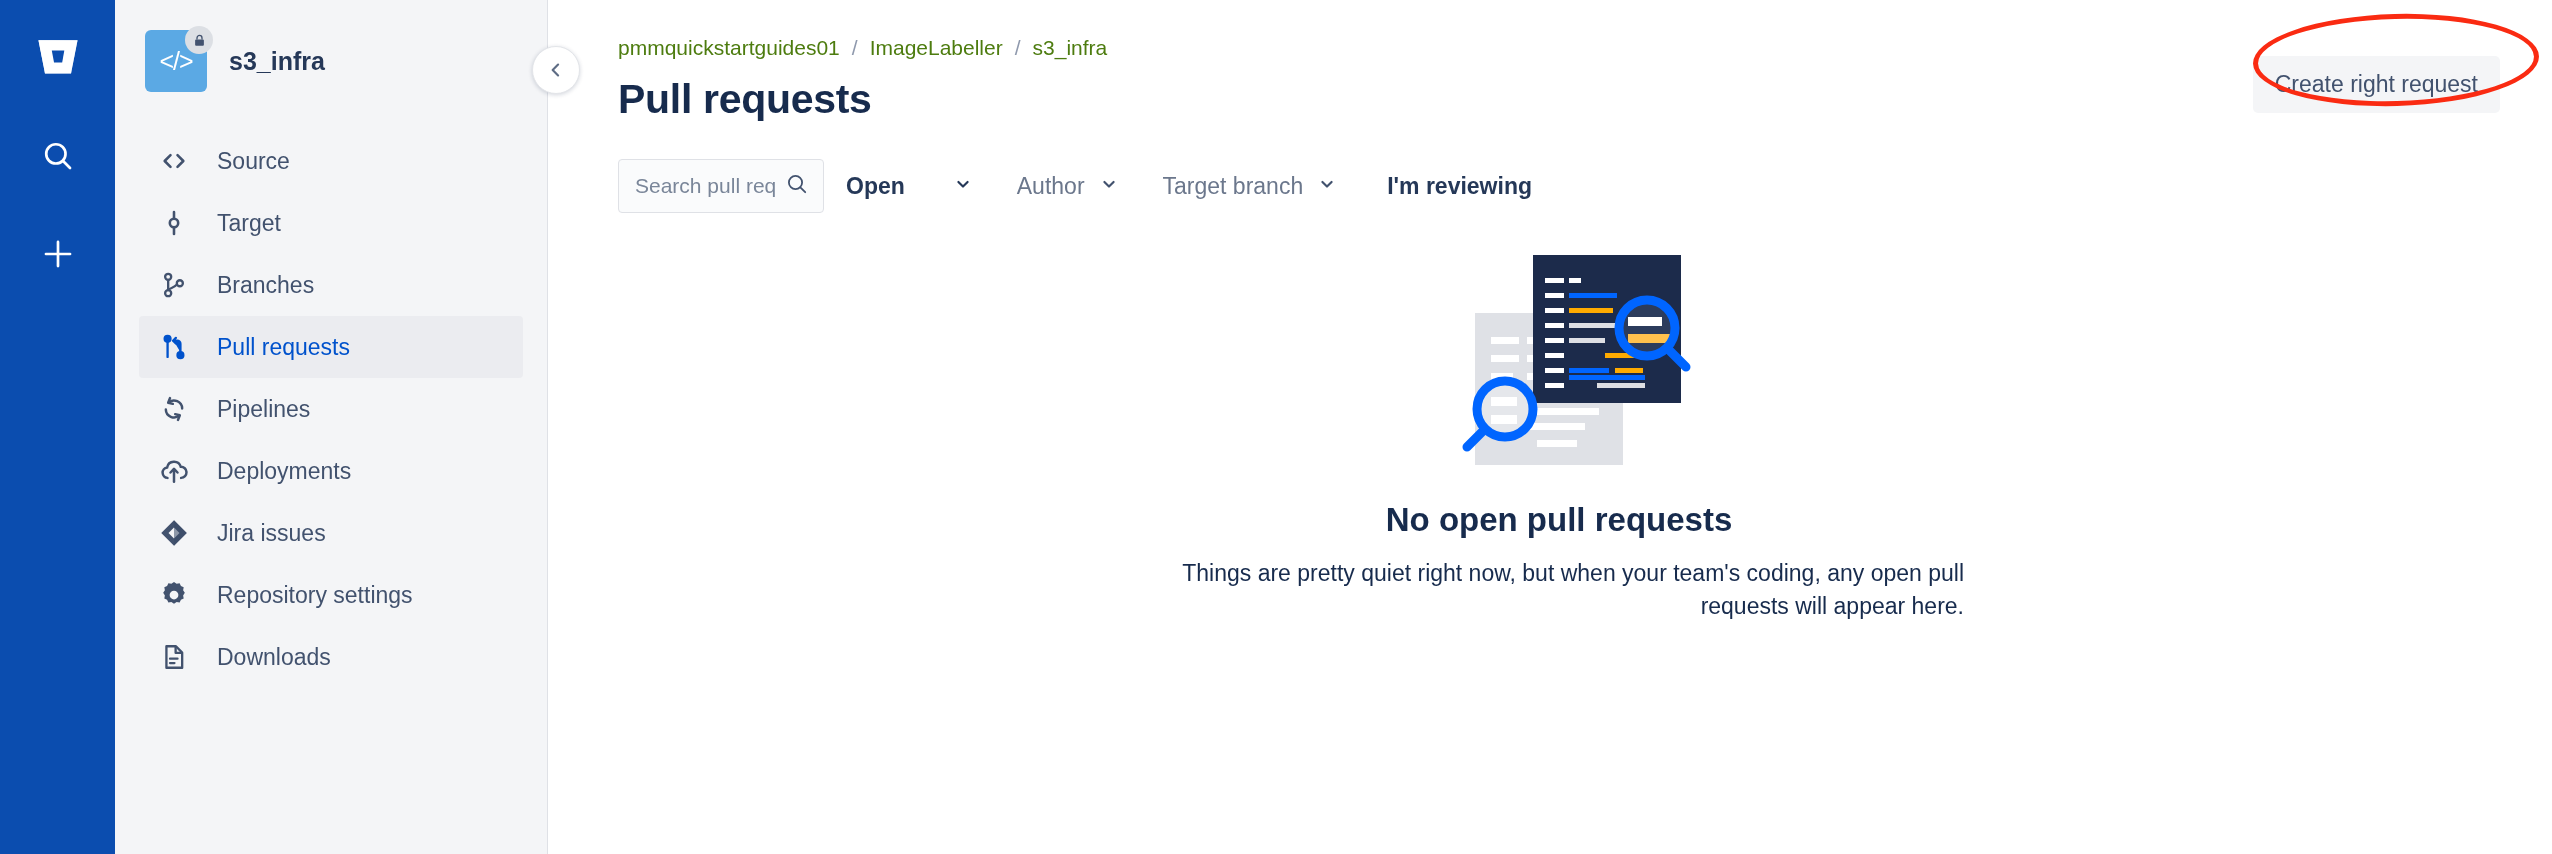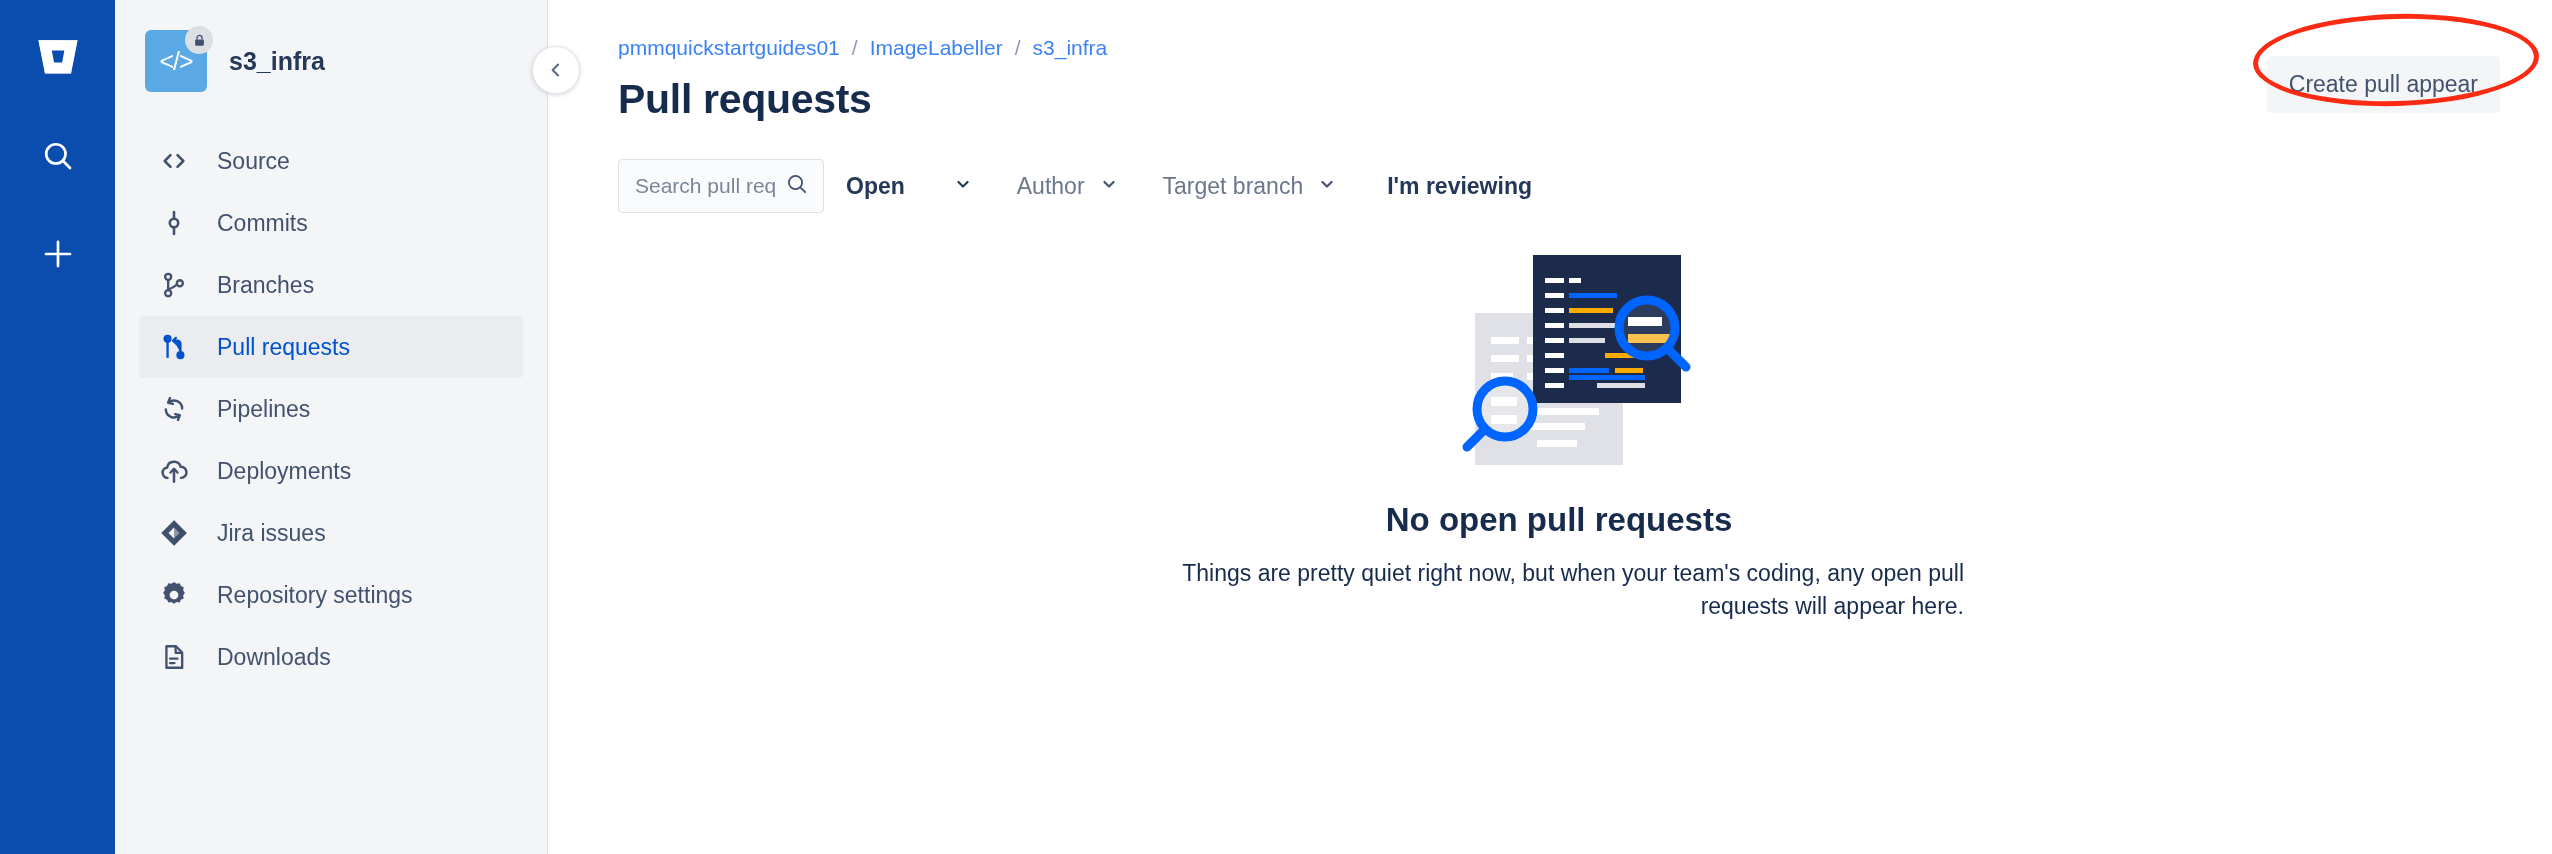--- a/index.html
+++ b/index.html
@@ -104,21 +104,21 @@
     background: #ffffff;
     padding: 34px 52px 0 70px;
     position: relative;
     min-width: 0;
   }
   .crumbs {
     display: flex; align-items: center; gap: 12px;
     font-size: 21px; color: #6B778C;
     height: 28px;
   }
-  .crumbs a { color: #3b82f6; text-decoration: none; cursor: pointer; }
+  .crumbs a { color: #4d7c0f; text-decoration: none; cursor: pointer; }
   .crumbs .sep { color: #8F99AD; }
 
   .page-title {
     font-size: 41px; font-weight: 700; color: #172B4D;
     margin-top: 14px; letter-spacing: -0.3px;
   }
 
   .create-btn {
     position: absolute;
     right: 52px; top: 56px;
@@ -258,21 +258,21 @@
       </div>
 
       <div class="nav-item">
         <span class="nav-ico">
           <svg width="28" height="28" viewBox="0 0 24 24" fill="none" aria-hidden="true">
             <line x1="12" y1="2.5" x2="12" y2="8" stroke="#42526E" stroke-width="2.2" stroke-linecap="round"></line>
             <line x1="12" y1="16" x2="12" y2="21.5" stroke="#42526E" stroke-width="2.2" stroke-linecap="round"></line>
             <circle cx="12" cy="12" r="3.6" stroke="#42526E" stroke-width="2.2"></circle>
           </svg>
         </span>
-        <span>Commits</span>
+        <span>Target</span>
       </div>
 
       <div class="nav-item">
         <span class="nav-ico">
           <svg width="28" height="28" viewBox="0 0 24 24" fill="none" aria-hidden="true">
             <circle cx="7" cy="5" r="2.6" stroke="#42526E" stroke-width="2"></circle>
             <circle cx="7" cy="19" r="2.6" stroke="#42526E" stroke-width="2"></circle>
             <circle cx="17" cy="10.5" r="2.6" stroke="#42526E" stroke-width="2"></circle>
             <path d="M7 7.6 v8.8" stroke="#42526E" stroke-width="2" stroke-linecap="round"></path>
             <path d="M14.5 11.6 c-3 3.2 -5 2.6 -7.2 4.4" stroke="#42526E" stroke-width="2" stroke-linecap="round"></path>
@@ -364,21 +364,21 @@
     <div class="crumbs">
       <a>pmmquickstartguides01</a>
       <span class="sep">/</span>
       <a>ImageLabeller</a>
       <span class="sep">/</span>
       <a>s3_infra</a>
     </div>
 
     <div class="page-title">Pull requests</div>
 
-    <button class="create-btn">Create pull appear</button>
+    <button class="create-btn">Create right request</button>
     <div class="annot-ellipse"></div>
 
     <div class="filters">
       <div class="search-box">
         <input type="text" placeholder="Search pull requests" style="">
         <span>
           <svg width="24" height="24" viewBox="0 0 24 24" fill="none" aria-hidden="true">
             <circle cx="10.5" cy="10.5" r="6.6" stroke="#42526E" stroke-width="1.8"></circle>
             <line x1="15.3" y1="15.3" x2="20.2" y2="20.2" stroke="#42526E" stroke-width="1.8" stroke-linecap="round"></line>
           </svg>

